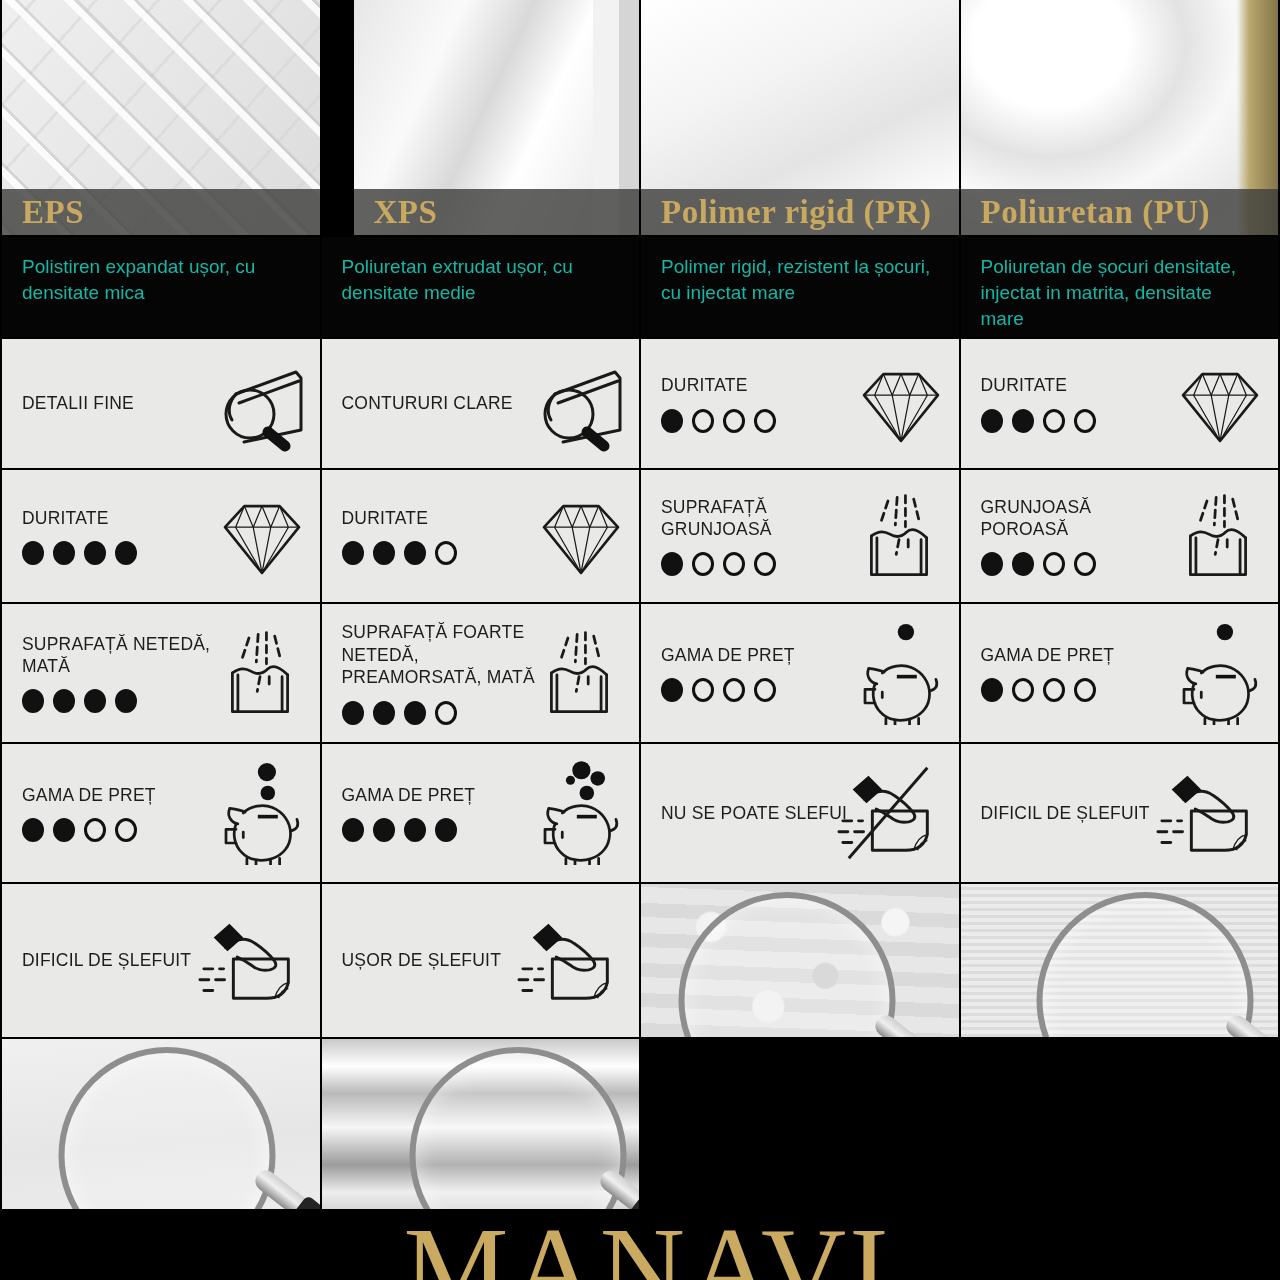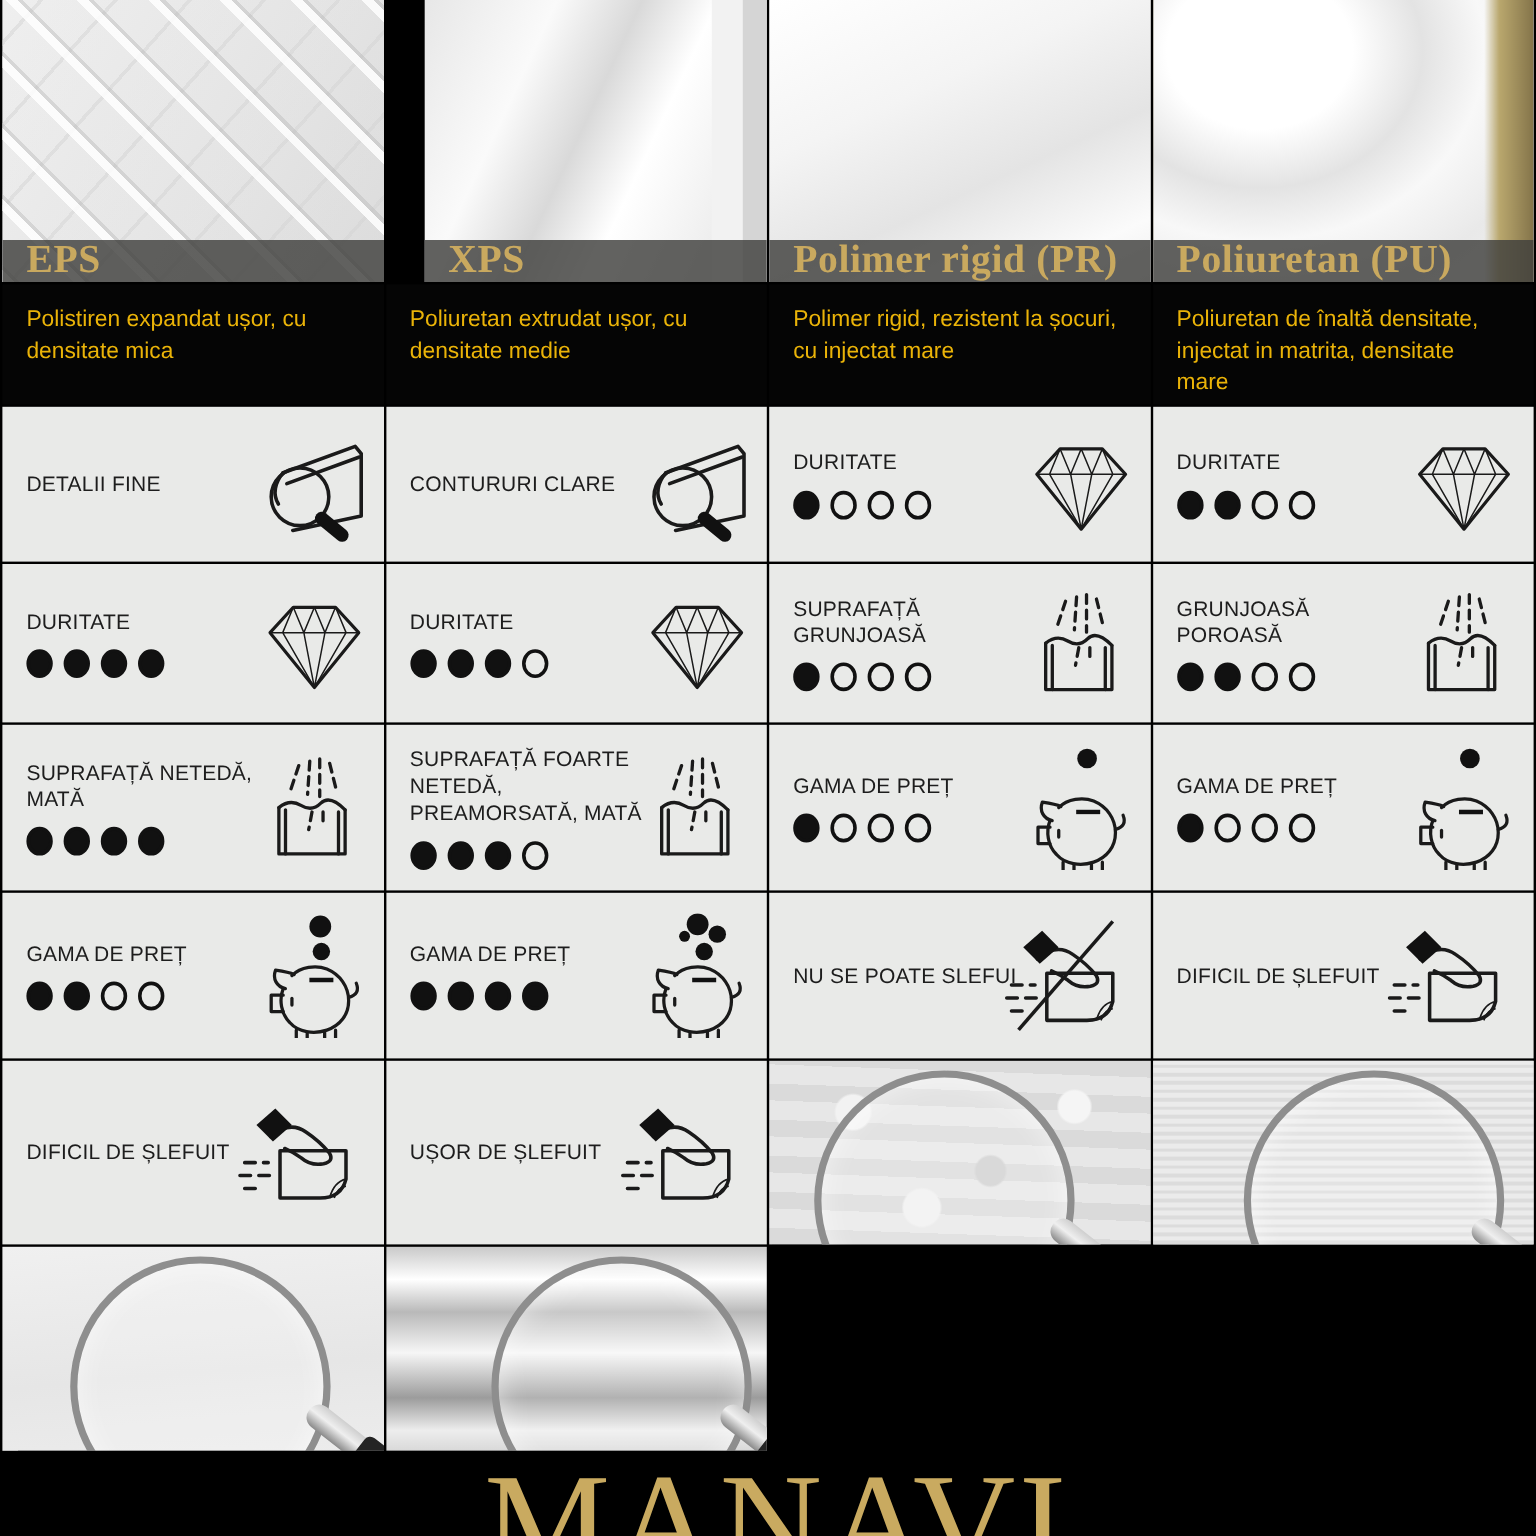--- a/index.html
+++ b/index.html
@@ -14,26 +14,26 @@
      repeating-linear-gradient(45deg, rgba(255,255,255,.85) 0 7px, rgba(196,196,196,.55) 7px 10px, rgba(238,238,238,.2) 10px 42px),
      repeating-linear-gradient(-48deg, rgba(205,205,205,.5) 0 3px, rgba(255,255,255,0) 3px 46px),
      linear-gradient(120deg,#efefef,#e2e2e2 60%,#d7d7d7);}
   .img-xps{background:
      linear-gradient(90deg, rgba(0,0,0,0) 84%, #f2f2f2 84% 93%, #d5d5d5 93%),
      linear-gradient(115deg,#e7e7e7 0%,#fafafa 28%,#d9d9d9 46%,#ffffff 62%,#e2e2e2 100%); margin-left: 32px;}
   .img-pr{background:linear-gradient(155deg,#ffffff 0%,#f4f4f4 35%,#e4e4e4 62%,#fbfbfb 86%,#eeeeee 100%);}
   .img-pu{background:
      linear-gradient(90deg, rgba(0,0,0,0) 87%, #b9a76d 91%, #84744a 100%),
      radial-gradient(ellipse at 28% 18%, #ffffff 0 24%, #e3e3e3 42%, #f8f8f8 58%, #e9e9e9 78%, #f2f2f2 100%);}
-  .titleband{position:absolute;left:0;right:0;bottom:0;height:35px;background:rgba(64,63,61,.82);
+  .titleband{position:absolute;left:0;right:0;bottom:0;height:46px;background:rgba(64,63,61,.82);
      display:flex;align-items:center;padding-left:20px;}
   .titleband .t{font-family:"Liberation Serif","DejaVu Serif",serif;font-weight:bold;
      font-size:33px;color:#c9a95f;letter-spacing:.5px;white-space:nowrap;}
   
-  .desc{background:#050505;color:#eab308;font-size:19px;line-height:1.38;padding:17px 26px 0 20px;}
+  .desc{background:#050505;color:#14b8a6;font-size:19px;line-height:1.38;padding:17px 26px 0 20px;}
   
   .cell{background:#e9eae8;position:relative;display:flex;align-items:center;}
   .ltext{padding-left:20px;max-width:62%;}
   .label{font-size:17.5px;color:#1d1d1d;letter-spacing:.2px;line-height:1.28;}
   .dots{display:flex;gap:9px;margin-top:12px;}
   .dots i{width:22px;height:24px;border-radius:50%;border:3px solid #111;box-sizing:border-box;display:block;}
   .dots i.f{background:#111;}
   .icon{position:absolute;right:14px;top:50%;transform:translateY(-50%);}
   svg{display:block;}
   .st{fill:none;stroke:#1a1a1a;stroke-width:3;stroke-linejoin:round;stroke-linecap:round;}
@@ -129,21 +129,21 @@
     </div>
     <div class="imgcell img-pu">
       <div class="titleband">
         <span class="t">Poliuretan (PU)</span>
       </div>
     </div>
 
     <div class="desc">Polistiren expandat ușor, cu densitate mica</div>
     <div class="desc">Poliuretan extrudat ușor, cu densitate medie</div>
     <div class="desc">Polimer rigid, rezistent la șocuri, cu injectat mare</div>
-    <div class="desc">Poliuretan de înaltă densitate, injectat in matrita, densitate mare</div>
+    <div class="desc">Poliuretan de șocuri densitate, injectat in matrita, densitate mare</div>
 
     <div class="cell">
       <div class="ltext">
           <div class="label">DETALII FINE</div>
         </div>
       <span class="icon">
         <svg width="100" height="100" viewBox="0 0 100 100">
             <use href="#ic-molding"></use>
           </svg>
         </span>

